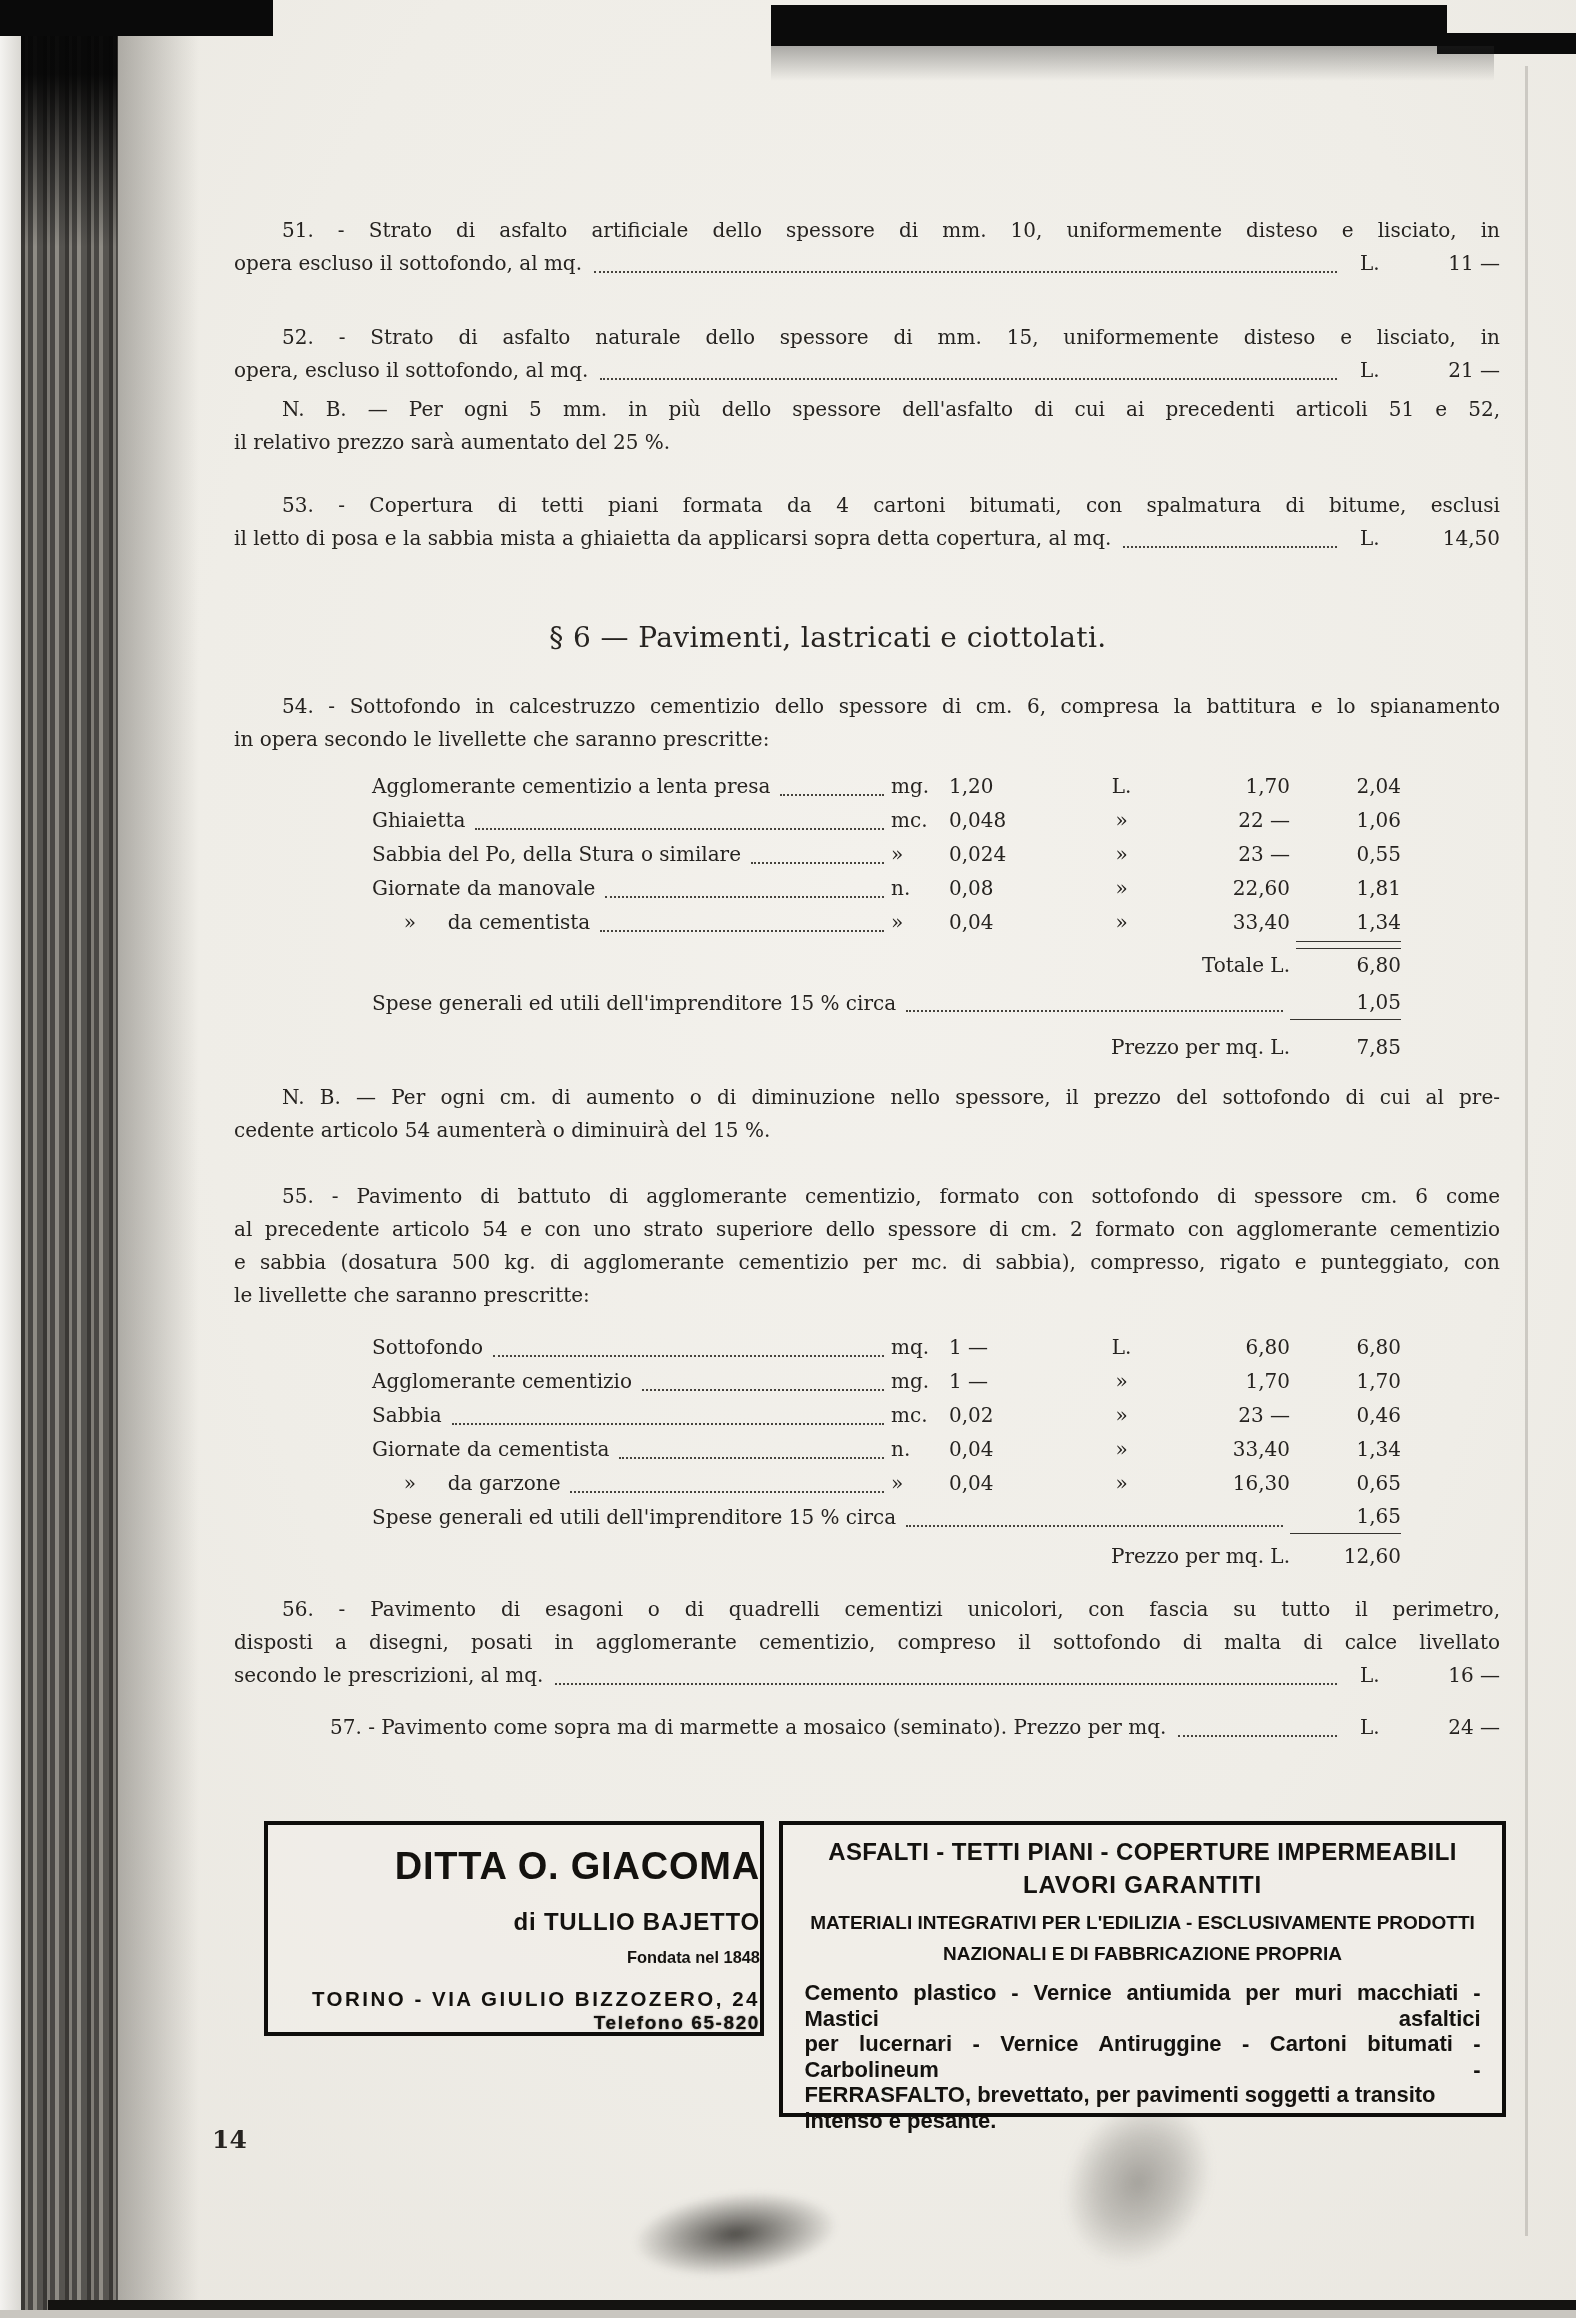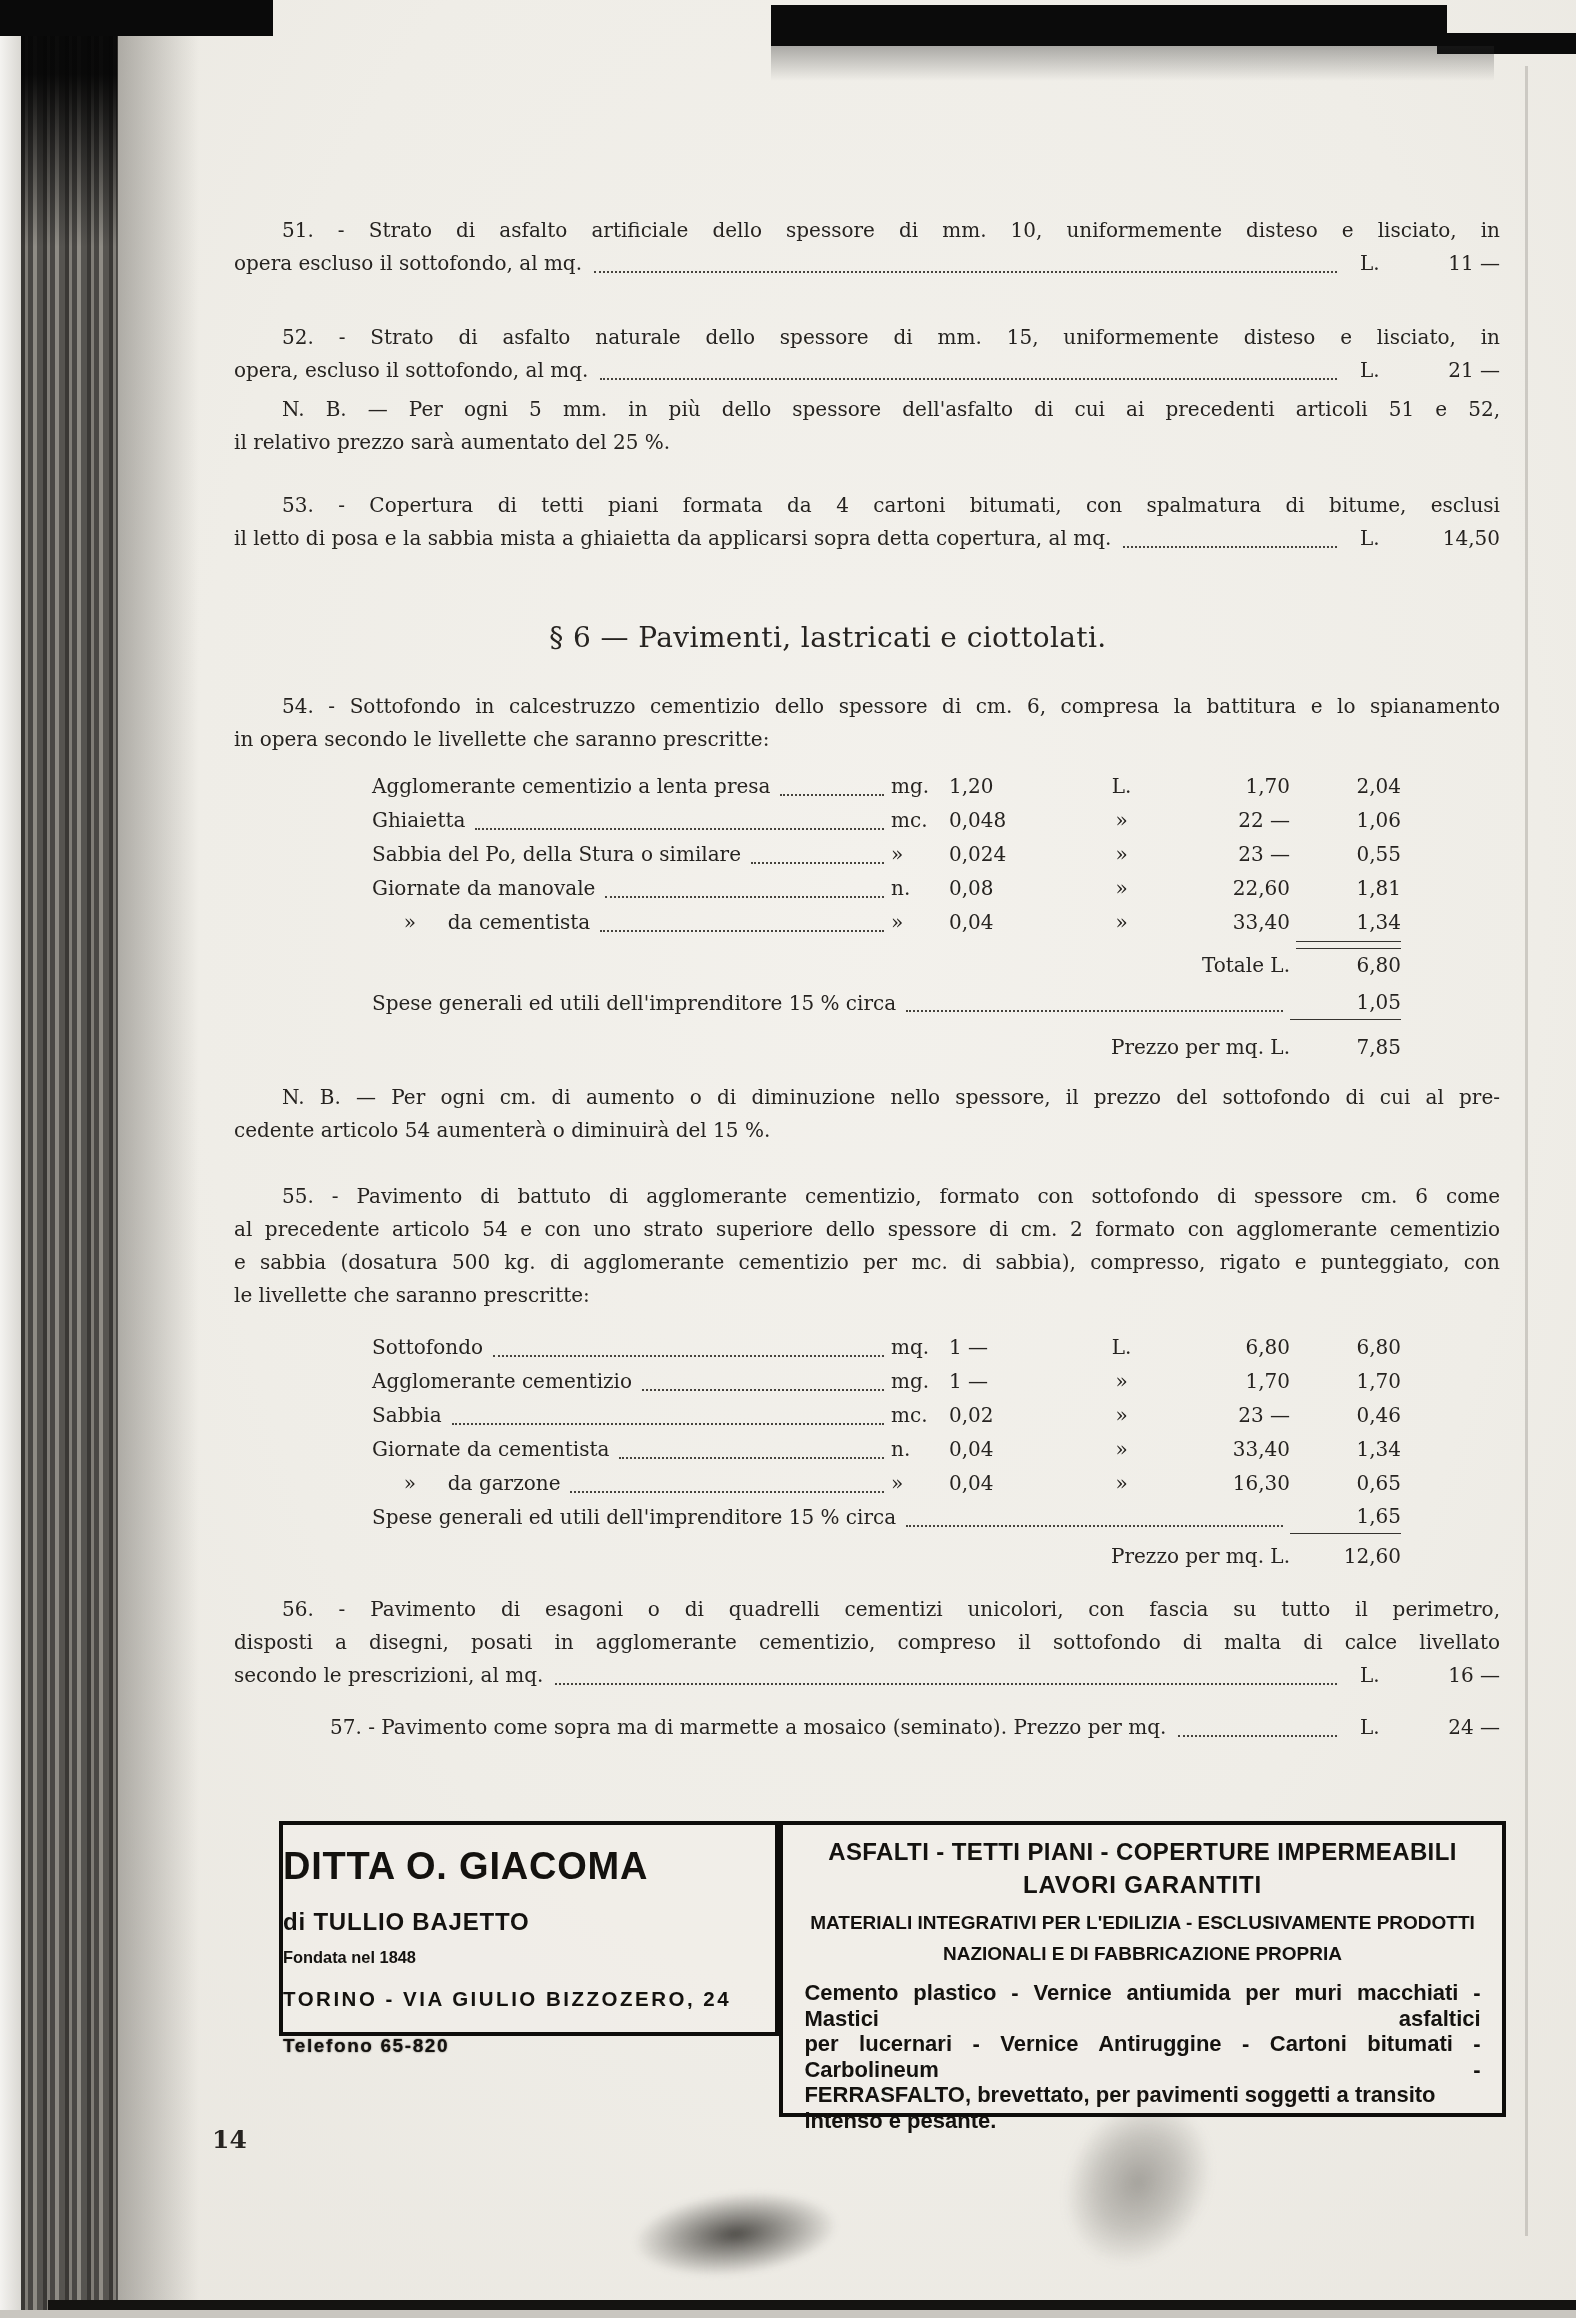--- a/index.html
+++ b/index.html
@@ -53,26 +53,26 @@
   .tamt{width:111px;text-align:right;white-space:pre;}
   .ul{border-bottom:1.6px solid #35332f;}
   .dblrule{margin-left:auto;width:105px;height:6.6px;margin-top:1.6px;margin-bottom:1.6px;
     border-top:1.6px solid #35332f;border-bottom:1.6px solid #35332f;}
   .trowx{display:flex;align-items:flex-end;height:31px;}
   .fill{flex:1;}
   .tot-label{white-space:pre;}
   
   .ad{position:absolute;box-sizing:border-box;border:4.1px solid #0e0d0b;
     font-family:"Liberation Sans",sans-serif;font-weight:700;color:#14120f;background:rgba(241,239,233,.6);}
-  .ad-left{left:279px;top:1821px;width:500px;height:215px;text-align:left;}
+  .ad-left{left:264px;top:1821px;width:500px;height:215px;text-align:right;}
   .adl-title{font-size:38px;margin-top:20px;letter-spacing:0.8px;}
   .adl-sub{font-size:24px;margin-top:20px;letter-spacing:0.8px;}
   .adl-founded{font-size:16.4px;margin-top:11.5px;font-weight:700;}
   .adl-addr{font-size:20.5px;margin-top:20px;letter-spacing:2.5px;}
-  .adl-phone{font-size:19px;margin-top:24px;letter-spacing:1.6px;text-shadow:0 0 1.6px #3a3833;}
+  .adl-phone{font-size:19px;margin-top:1px;letter-spacing:1.6px;text-shadow:0 0 1.6px #3a3833;}
   .ad-right{left:779px;top:1821px;width:727px;height:296px;padding:13px 21.4px;}
   .adr-h1{font-size:24px;text-align:center;letter-spacing:0.4px;}
   .adr-h2{font-size:24px;text-align:center;margin-top:5px;letter-spacing:0.8px;}
   .adr-s{font-size:19px;text-align:center;}
   .adr-s1{margin-top:13px;}
   .adr-s2{margin-top:9px;}
   .adr-b{font-size:22px;line-height:25.5px;}
   .adr-b1{margin-top:15px;}
   .jb{text-align:justify;text-align-last:justify;}
   .pagenum{position:absolute;left:212px;top:2125px;font-size:25px;font-weight:700;}

